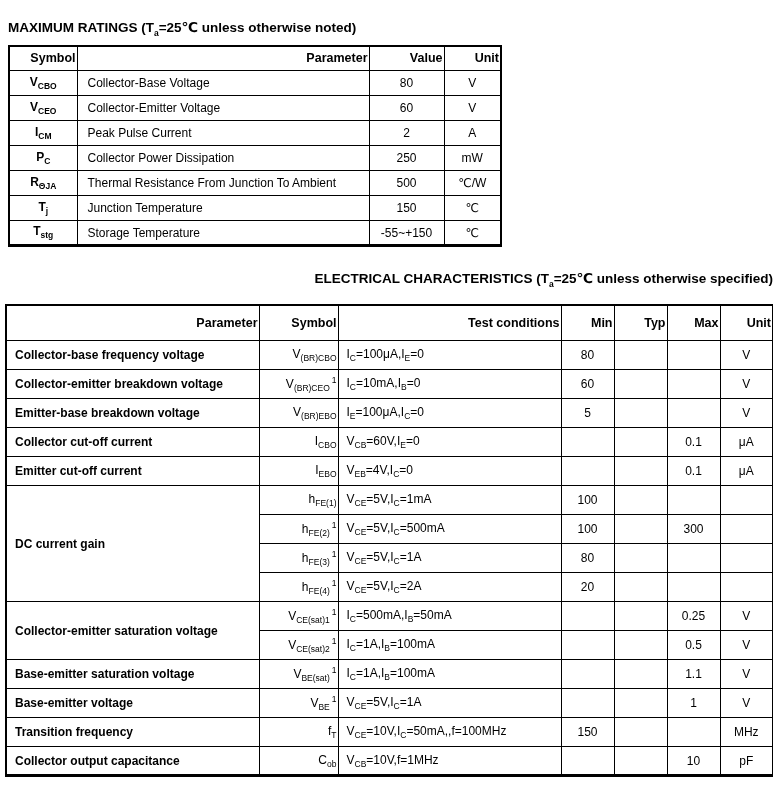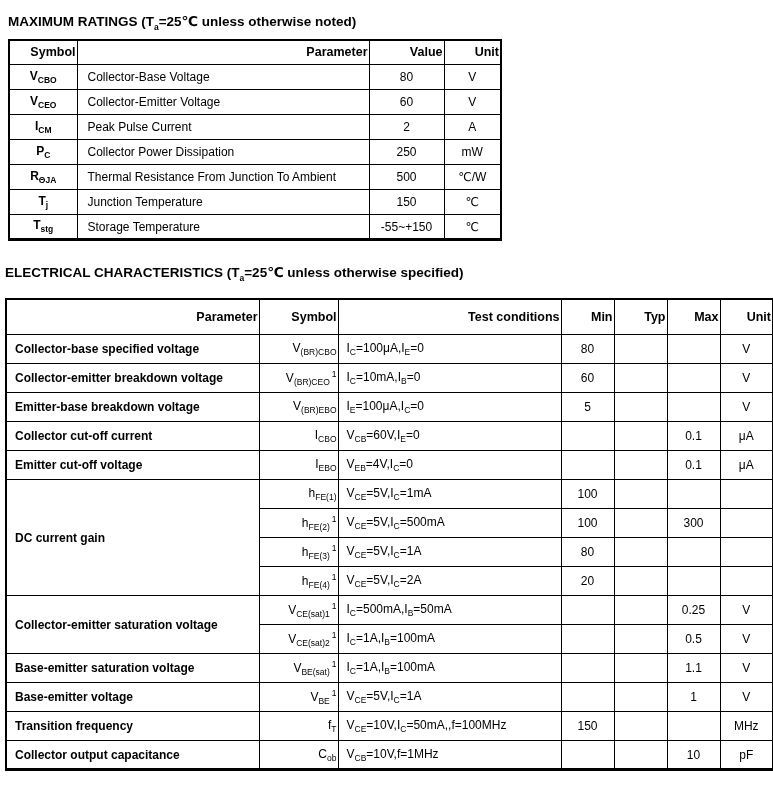--- a/index.html
+++ b/index.html
@@ -2,22 +2,22 @@
 <html><head>
 <meta charset="utf-8">
 <style>
   html,body { margin:0; padding:0; }
   body {
     width:773px; height:803px; background:#ffffff; color:#000000;
     font-family:"Liberation Sans","DejaVu Sans",sans-serif;
     overflow:hidden;
   }
   .section-title { font-weight:700; font-size:13.5px; line-height:16px; }
-  #title-max { margin:14px 0 4px 8px; }
-  #title-elec { margin:24px 0 12px 5px; }
+  #title-max { margin:20px 0 4px 8px; }
+  #title-elec { margin:24px 0 12px 5px;text-align:right; }
 
   table { border-collapse:collapse; table-layout:fixed; }
   th, td { border:1.5px solid #000; overflow:hidden; white-space:nowrap; }
   th { font-size:12.5px; font-weight:700; text-align:right; }
   td { font-size:12px; }
 
   
   .t1 { margin-left:8px; width:492px; border:2px solid #000; border-bottom:3px solid #000; }
   .t1 tr { height:25px; }
   .t1 td, .t1 th { border-width:1.5px; }
@@ -121,21 +121,21 @@
       <th>Symbol</th>
       <th>Test conditions</th>
       <th>Min</th>
       <th>Typ</th>
       <th>Max</th>
       <th>Unit</th>
     </tr>
   </thead>
   <tbody>
     <tr>
-        <td class="pname">Collector-base specified voltage</td>
+        <td class="pname">Collector-base frequency voltage</td>
         <td class="sym">V<sub>(BR)CBO</sub></td>
         <td class="cond">I<sub>C</sub>=100μA,I<sub>E</sub>=0</td>
         <td class="num">80</td>
         <td class="num"></td>
         <td class="num"></td>
         <td class="unit">V</td>
       </tr>
     <tr>
         <td class="pname">Collector-emitter breakdown voltage</td>
         <td class="sym">V<sub>(BR)CEO</sub><sup>1</sup></td>
@@ -157,21 +157,21 @@
     <tr>
         <td class="pname">Collector cut-off current</td>
         <td class="sym">I<sub>CBO</sub></td>
         <td class="cond">V<sub>CB</sub>=60V,I<sub>E</sub>=0</td>
         <td class="num"></td>
         <td class="num"></td>
         <td class="num">0.1</td>
         <td class="unit">μA</td>
       </tr>
     <tr>
-        <td class="pname">Emitter cut-off voltage</td>
+        <td class="pname">Emitter cut-off current</td>
         <td class="sym">I<sub>EBO</sub></td>
         <td class="cond">V<sub>EB</sub>=4V,I<sub>C</sub>=0</td>
         <td class="num"></td>
         <td class="num"></td>
         <td class="num">0.1</td>
         <td class="unit">μA</td>
       </tr>
     <tr>
         <td class="pname" rowspan="4">DC current gain</td>
         <td class="sym">h<sub>FE(1)</sub></td>

